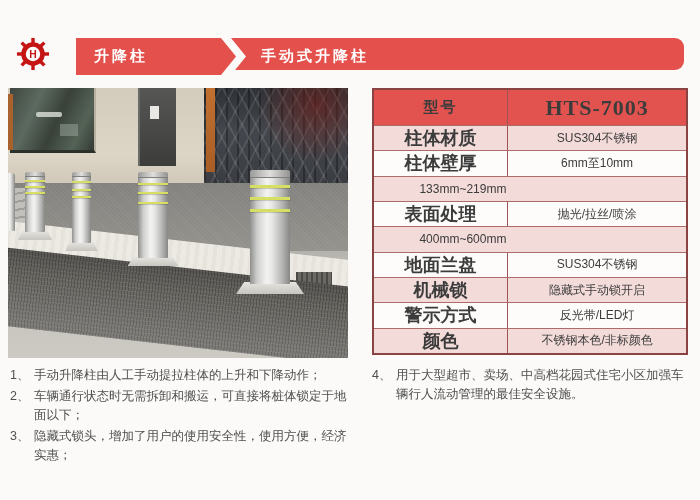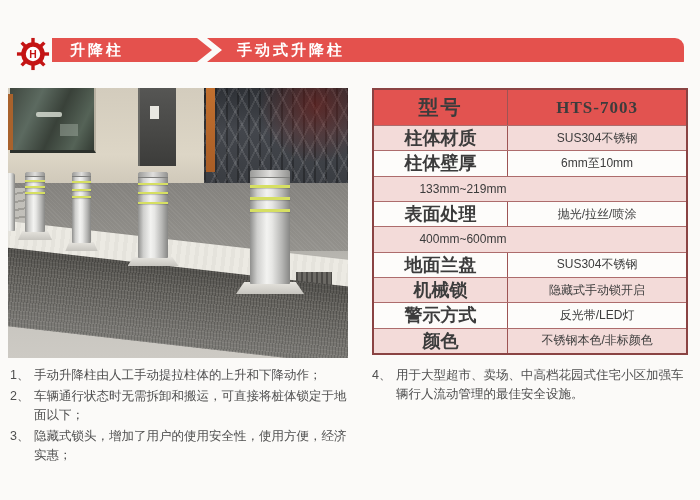--- a/index.html
+++ b/index.html
@@ -6,21 +6,21 @@
   body{
     width:700px;height:500px;position:relative;overflow:hidden;
     background:#fbfaf8;
     font-family:"Liberation Sans","DejaVu Sans",sans-serif;
   }
   .abs{position:absolute;}
 
   
   .topbar{left:0;top:36px;width:700px;height:36px;}
   .gear{left:16px;top:1px;width:34px;height:34px;}
-  .ribbon{height:24px;top:2px;display:flex;align-items:center;color:#fff;font-weight:bold;}
+  .ribbon{height:37px;top:2px;display:flex;align-items:center;color:#fff;font-weight:bold;margin-left:24px;}
   .ribbon-left{
     left:52px;width:160px;background:#e4514d;
     clip-path:polygon(0 0,calc(100% - 15px) 0,100% 50%,calc(100% - 15px) 100%,0 100%);
     padding-left:18px;box-sizing:border-box;font-size:15px;letter-spacing:3px;
   }
   .ribbon-right-wrap{left:207px;width:477px;height:32px;top:2px;border-radius:0 9px 9px 0;overflow:hidden;}
   .ribbon-right{
     left:0;top:0;width:100%;background:#e4514d;
     clip-path:polygon(0 0,100% 0,100% 100%,0 100%,15px 50%);
     padding-left:30px;box-sizing:border-box;font-size:15px;letter-spacing:3px;
@@ -80,22 +80,22 @@
   .b2{left:64px;top:84px;width:19px;height:71px;}
   .b3{left:130px;top:84px;width:30px;height:86px;}
   .b4{left:242px;top:82px;width:40px;height:114px;}
   .b4 .flange{height:12px;bottom:-10px;}
   .b4 .rings i{height:3px;}
 
   
   .spec-table{left:372px;top:88px;width:316px;height:267px;box-sizing:border-box;
     border:2px solid #8a4343;background:#fdfcfa;display:flex;flex-direction:column;}
   .thead{height:35px;flex:0 0 35px;background:#e25350;color:#fff;display:flex;}
-  .thead .tlabel{font-size:20px;font-weight:bold;letter-spacing:2px;}
-  .thead .tvalue{font-size:17px;font-weight:bold;font-family:"Liberation Serif","DejaVu Serif",serif;letter-spacing:1px;}
+  .thead .tlabel{font-size:15px;font-weight:bold;letter-spacing:2px;}
+  .thead .tvalue{font-size:22px;font-weight:bold;font-family:"Liberation Serif","DejaVu Serif",serif;letter-spacing:1px;}
   .trow{flex:1;display:flex;border-top:1px solid #ad6c6c;}
   .trow.pink{background:#f3dbd9;}
   .tlabel{width:43%;display:flex;align-items:center;justify-content:center;
     border-right:1.5px solid #9d5454;box-sizing:border-box;font-size:18px;font-weight:bold;color:#3c3c3c;}
   .tvalue{width:57%;display:flex;align-items:center;justify-content:center;font-size:12px;color:#3c3c3c;}
 
   
   .notes{font-size:12.5px;color:#4f4f4f;line-height:19px;}
   .notes-left{left:10px;top:366px;width:348px;}
   .notes-right{left:372px;top:366px;width:322px;}

